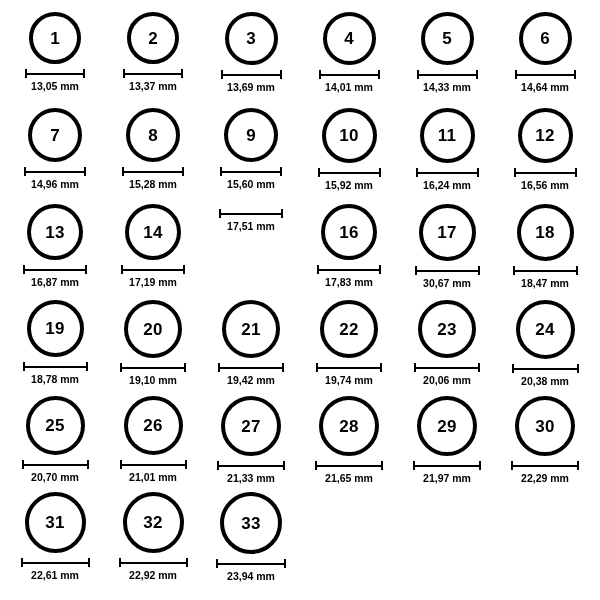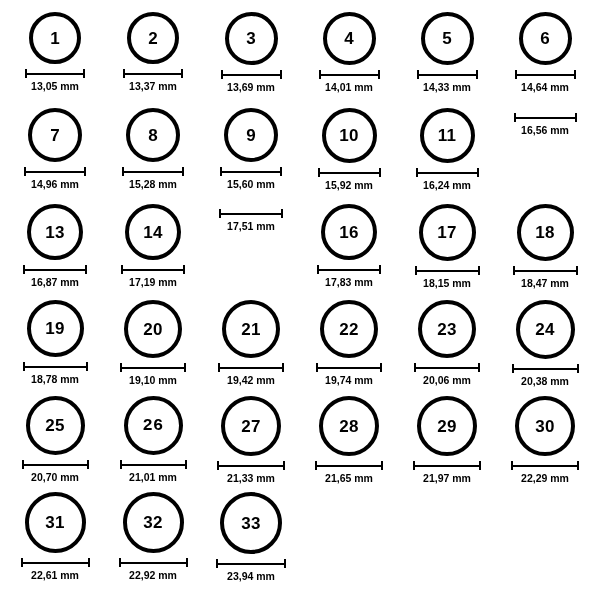--- a/index.html
+++ b/index.html
@@ -205,20 +205,23 @@
           <span class="ring-size">11</span>
         </div>
         <div class="measure" style="width: 63px;">
           <div class="bar"></div>
           <div class="cap left"></div>
           <div class="cap right"></div>
         </div>
         <div class="diameter">16,24 mm</div>
       </div>
       <div class="cell">
+        <div class="ring" style="width: 55px; height: 55px;">
+          <span class="ring-size">12</span>
+        </div>
         <div class="measure" style="width: 63px;">
           <div class="bar"></div>
           <div class="cap left"></div>
           <div class="cap right"></div>
         </div>
         <div class="diameter">16,56 mm</div>
       </div>
       <div class="cell">
         <div class="ring" style="width: 56px; height: 56px;">
           <span class="ring-size">13</span>
@@ -262,21 +265,21 @@
       </div>
       <div class="cell">
         <div class="ring" style="width: 57px; height: 57px;">
           <span class="ring-size">17</span>
         </div>
         <div class="measure" style="width: 65px;">
           <div class="bar"></div>
           <div class="cap left"></div>
           <div class="cap right"></div>
         </div>
-        <div class="diameter">18,15 mm</div>
+        <div class="diameter">30,67 mm</div>
       </div>
       <div class="cell">
         <div class="ring" style="width: 57px; height: 57px;">
           <span class="ring-size">18</span>
         </div>
         <div class="measure" style="width: 65px;">
           <div class="bar"></div>
           <div class="cap left"></div>
           <div class="cap right"></div>
         </div>
@@ -353,21 +356,21 @@
           <span class="ring-size">25</span>
         </div>
         <div class="measure" style="width: 67px;">
           <div class="bar"></div>
           <div class="cap left"></div>
           <div class="cap right"></div>
         </div>
         <div class="diameter">20,70 mm</div>
       </div>
       <div class="cell">
-        <div class="ring" style="width: 59px; height: 59px; font-family: Liberation Mono, monospace;">
+        <div class="ring" style="width: 59px; height: 59px;">
           <span class="ring-size">26</span>
         </div>
         <div class="measure" style="width: 67px;">
           <div class="bar"></div>
           <div class="cap left"></div>
           <div class="cap right"></div>
         </div>
         <div class="diameter">21,01 mm</div>
       </div>
       <div class="cell">

